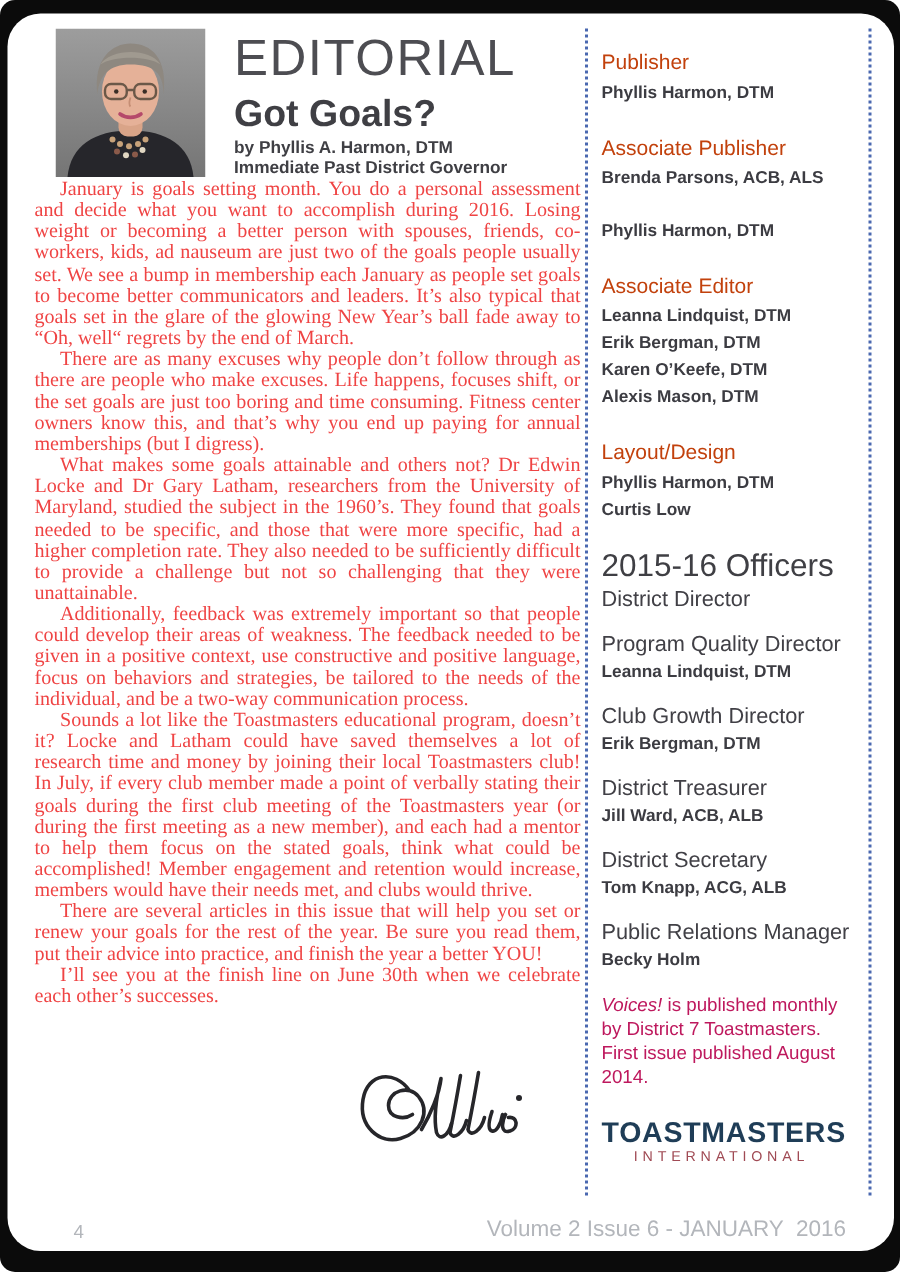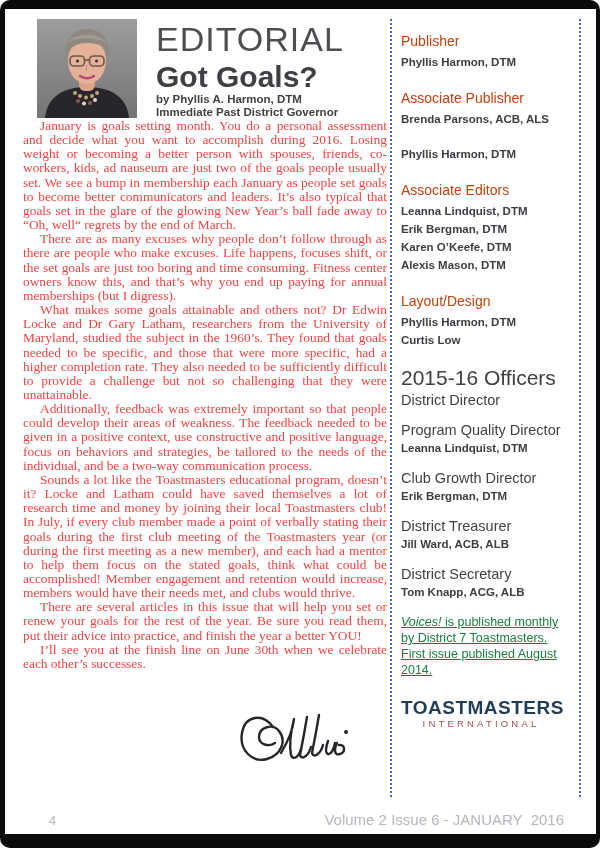--- a/index.html
+++ b/index.html
@@ -1,24 +1,24 @@
 <!DOCTYPE html>
 <html><head>
 <meta charset="utf-8">
 <style>
   html,body{margin:0;padding:0;background:#ffffff;}
   .canvas{position:relative;width:600px;height:848px;font-family:"Liberation Sans",sans-serif;overflow:hidden;}
   .frame{position:absolute;inset:0;background:#0b0b0b;border-radius:10px;}
-  .page{position:absolute;top:9px;left:5px;right:4px;bottom:14px;background:#ffffff;}
+  .page{position:absolute;top:9px;left:5px;right:4px;bottom:14px;background:#ffffff;border-radius:22px;}
 
   
   .photo{position:absolute;left:32px;top:10px;width:100px;height:99px;}
   .headblock{position:absolute;left:151px;top:12px;}
   .ed-title{font-size:34px;font-weight:400;letter-spacing:1px;color:#4d4d52;line-height:36px;}
-  .art-title{font-size:30px;font-weight:700;color:#3f3f44;line-height:27px;margin-top:6px;}
+  .art-title{font-size:25px;font-weight:700;color:#3f3f44;line-height:27px;margin-top:6px;}
   .byline{font-size:11.5px;font-weight:700;color:#3f3f44;line-height:13px;margin-top:3px;}
   .byline2{font-size:11.5px;font-weight:700;color:#3f3f44;line-height:13px;}
 
   
   .bodycol{position:absolute;left:18px;top:110px;width:364px;
     font-family:"Liberation Serif","DejaVu Serif",serif;
     font-size:13.4px;line-height:14.15px;color:#ef4444;text-align:justify;}
   .bodycol p{margin:0;text-indent:17px;}
 
   
@@ -30,21 +30,21 @@
   .vdots.d2{left:574px;}
 
   
   .sidebar{position:absolute;left:396px;top:22px;width:174px;}
   .sb-sec{margin-bottom:17px;}
   .sb-h{font-size:14px;font-weight:400;color:#c2410c;line-height:20px;margin-bottom:2px;}
   .sb-name{font-size:11.5px;font-weight:700;color:#3c3c42;line-height:18px;}
   .off-h{font-size:21px;font-weight:400;color:#3f3f44;line-height:24px;margin-bottom:2px;}
   .off-pair{margin-bottom:13px;}
   .off-role{font-size:14.5px;font-weight:400;color:#414046;line-height:17px;}
-  .note{font-size:12.5px;color:#15803d;line-height:16px;margin-bottom:14px;width:172px;text-decoration:underline;}
+  .note{font-size:12.5px;color:#be185d;line-height:16px;margin-bottom:14px;width:172px;}
   .note .ital{font-style:italic;}
   .logo{margin-top:20px;width:160px;text-align:center;}
   .logo-top{font-size:19px;font-weight:700;letter-spacing:0.5px;color:#1f3d57;line-height:20px;}
   .logo-bot{font-size:9.5px;font-weight:400;letter-spacing:3.2px;color:#a04a54;line-height:12px;}
 
   
   .footer-num{position:absolute;left:44px;bottom:6px;font-size:12.5px;color:#b3b6bb;}
   .footer-issue{position:absolute;right:32px;bottom:6px;font-size:15px;color:#b3b6bb;white-space:pre;}
 </style>
 </head>
@@ -141,21 +141,21 @@
       <div class="sb-sec">
         <div class="sb-h">Associate Publisher</div>
         <div class="sb-name">Brenda Parsons, ACB, ALS</div>
       </div>
 
       <div class="sb-sec">
         <div class="sb-name">Phyllis Harmon, DTM</div>
       </div>
 
       <div class="sb-sec">
-        <div class="sb-h">Associate Editors</div>
+        <div class="sb-h">Associate Editor</div>
         <div class="sb-name">Leanna Lindquist, DTM</div>
         <div class="sb-name">Erik Bergman, DTM</div>
         <div class="sb-name">Karen O’Keefe, DTM</div>
         <div class="sb-name">Alexis Mason, DTM</div>
       </div>
 
       <div class="sb-sec">
         <div class="sb-h">Layout/Design</div>
         <div class="sb-name">Phyllis Harmon, DTM</div>
         <div class="sb-name">Curtis Low</div>
@@ -176,20 +176,24 @@
           <div class="sb-name">Erik Bergman, DTM</div>
         </div>
         <div class="off-pair">
           <div class="off-role">District Treasurer</div>
           <div class="sb-name">Jill Ward, ACB, ALB</div>
         </div>
         <div class="off-pair">
           <div class="off-role">District Secretary</div>
           <div class="sb-name">Tom Knapp, ACG, ALB</div>
         </div>
+        <div class="off-pair">
+          <div class="off-role">Public Relations Manager</div>
+          <div class="sb-name">Becky Holm</div>
+        </div>
       </div>
 
       <div class="note">
         <span class="ital">Voices!</span><span> is published monthly by District 7 Toastmasters. First issue published August 2014.</span>
       </div>
 
       <div class="logo">
         <div class="logo-top">TOASTMASTERS</div>
         <div class="logo-bot">INTERNATIONAL</div>
       </div>

